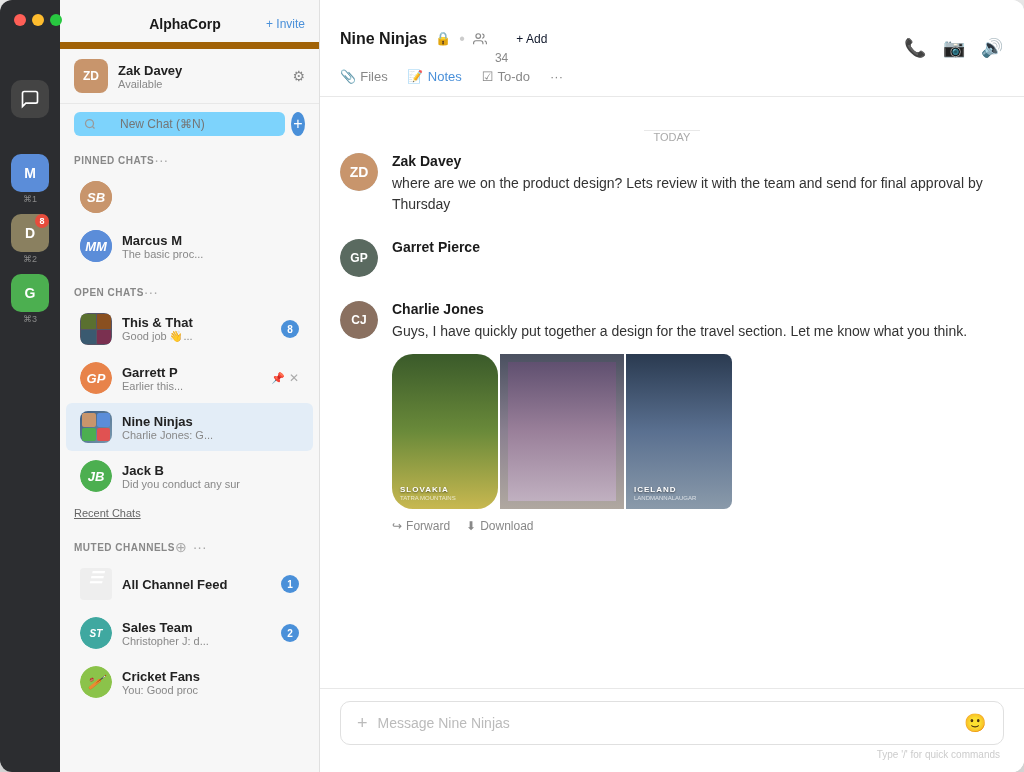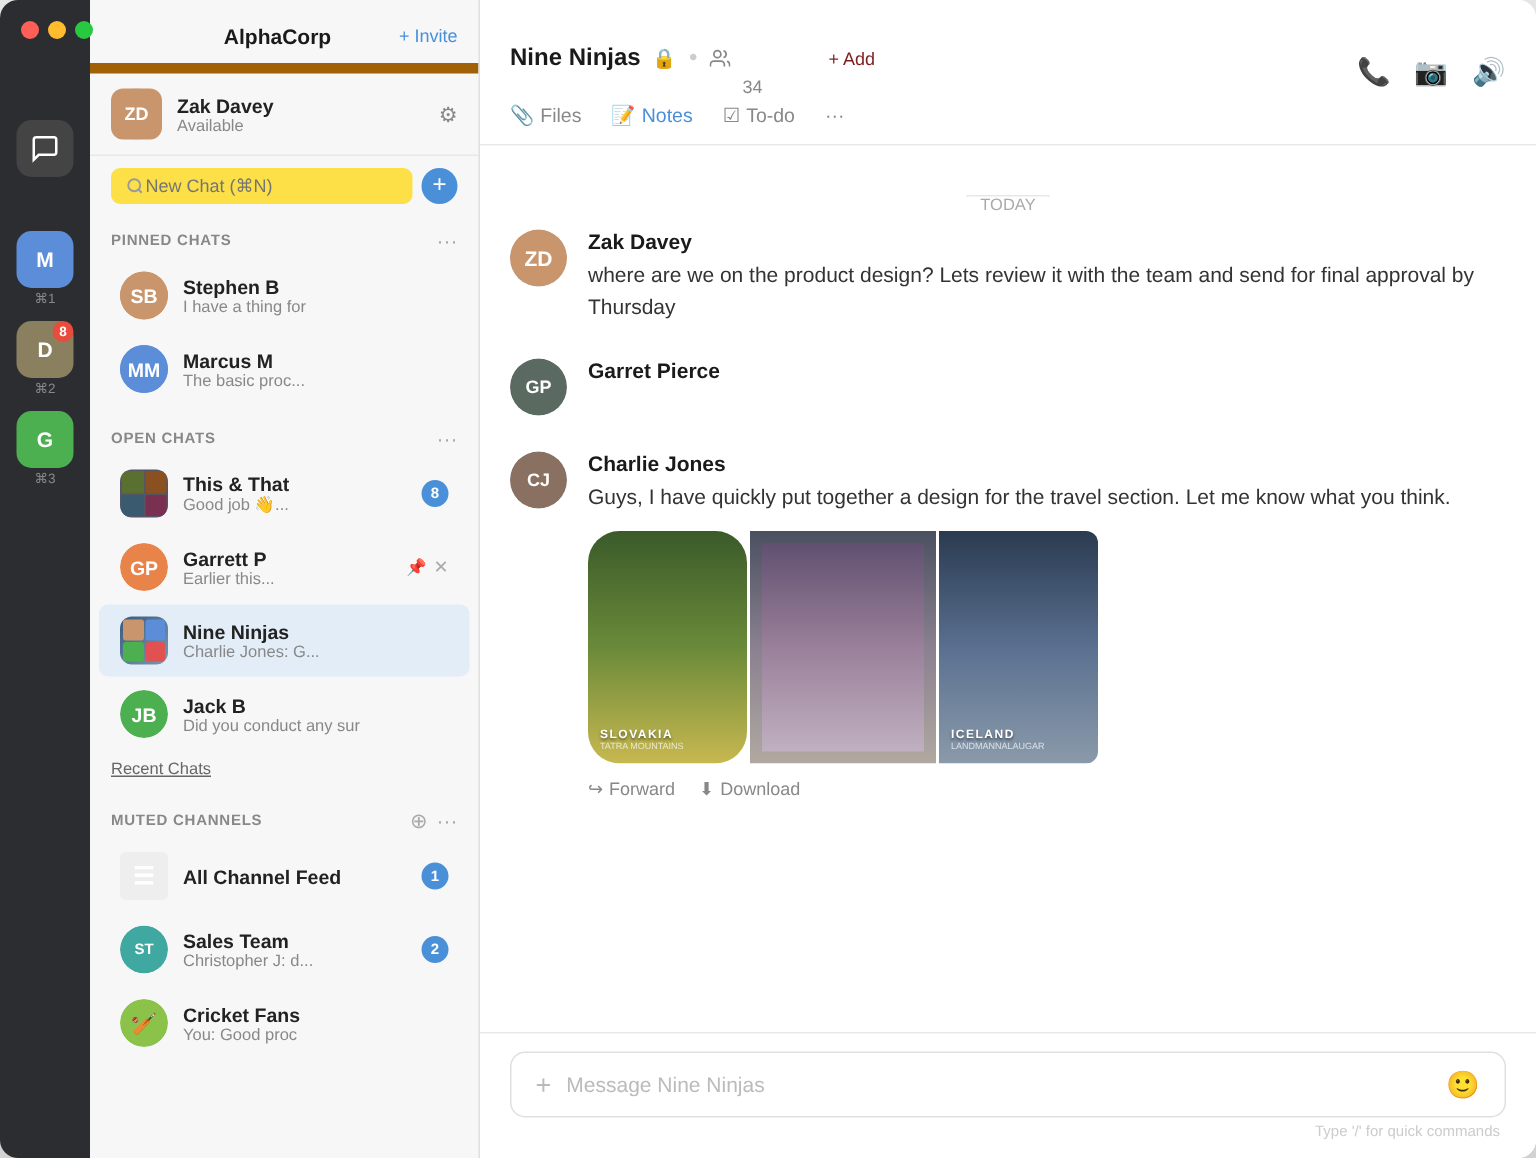--- a/index.html
+++ b/index.html
@@ -118,26 +118,26 @@
 
     .search-bar {
       padding: 8px 14px;
       display: flex;
       align-items: center;
       gap: 6px;
     }
 
     .search-input-wrapper {
       flex: 1;
-      background: #fde047;
+      background: #7dd3fc;
       border-radius: 6px;
       display: flex;
       align-items: center;
       padding: 5px 10px;
-      gap: 1px;
+      gap: 24px;
     }
 
     .search-input {
       border: none;
       background: transparent;
       font-size: 12px;
       color: #555;
       outline: none;
       flex: 1;
     }
@@ -153,22 +153,20 @@
       color: white;
       font-size: 16px;
       cursor: pointer;
       font-weight: 300;
     }
 
     .section-header {
       padding: 8px 14px 4px;
       display: flex;
       align-items: center;
-      justify-content: space-between;
-      gap: 46px;
     }
 
     .section-title {
       font-size: 10px;
       font-weight: 700;
       color: #888;
       letter-spacing: 0.5px;
       text-transform: uppercase;
     }
 
@@ -184,26 +182,26 @@
       margin: 1px 6px;
     }
     .chat-item.active { background: #e3edf7; }
 
     .chat-avatar {
       width: 32px;
       height: 32px;
       border-radius: 50%;
       flex-shrink: 0;
       display: flex;
-      align-items: center;
       justify-content: center;
       font-size: 12px;
       font-weight: 600;
       color: white;
       overflow: hidden;
+      font-style: italic;
     }
 
     .chat-info { flex: 1; min-width: 0; }
     .chat-name { font-size: 13px; font-weight: 600; color: #222; }
     .chat-preview { font-size: 11px; color: #888; white-space: nowrap; overflow: hidden; text-overflow: ellipsis; }
 
     .chat-meta {
       display: flex;
       align-items: center;
       gap: 4px;
@@ -265,21 +263,21 @@
     }
 
     .chat-group-name {
       font-size: 16px;
       font-weight: 700;
       color: #1a1a1a;
     }
 
     .lock-icon { font-size: 13px; color: #888; }
     .members-text { font-size: 12px; color: #888; margin-top: 39px; }
-    .add-btn { font-size: 12px; color: #7f1d1d; cursor: pointer; margin-left: 36px; }
+    .add-btn { font-size: 12px; color: #0f172a; cursor: pointer; }
 
     .chat-tabs {
       display: flex;
       gap: 20px;
     }
 
     .chat-tab {
       font-size: 13px;
       color: #888;
       cursor: pointer;
@@ -581,24 +579,20 @@
     <div class="channel-scroll">
 
       <div class="section-header">
         <span class="section-title">PINNED CHATS</span>
         <span class="section-dots">···</span>
       </div>
 
       <div class="chat-item">
         <div class="chat-avatar av-brown">
           <div class="face-circle" style="background:#c8956c;">SB</div>
-        </div>
-        <div class="chat-info">
-          <div class="chat-name">Stephen B</div>
-          <div class="chat-preview">I have a thing for</div>
         </div>
       </div>
 
       <div class="chat-item">
         <div class="chat-avatar" style="background:#5b8dd9;">
           <div class="face-circle" style="background:#5b8dd9;">MM</div>
         </div>
         <div class="chat-info">
           <div class="chat-name">Marcus M</div>
           <div class="chat-preview">The basic proc...</div>

